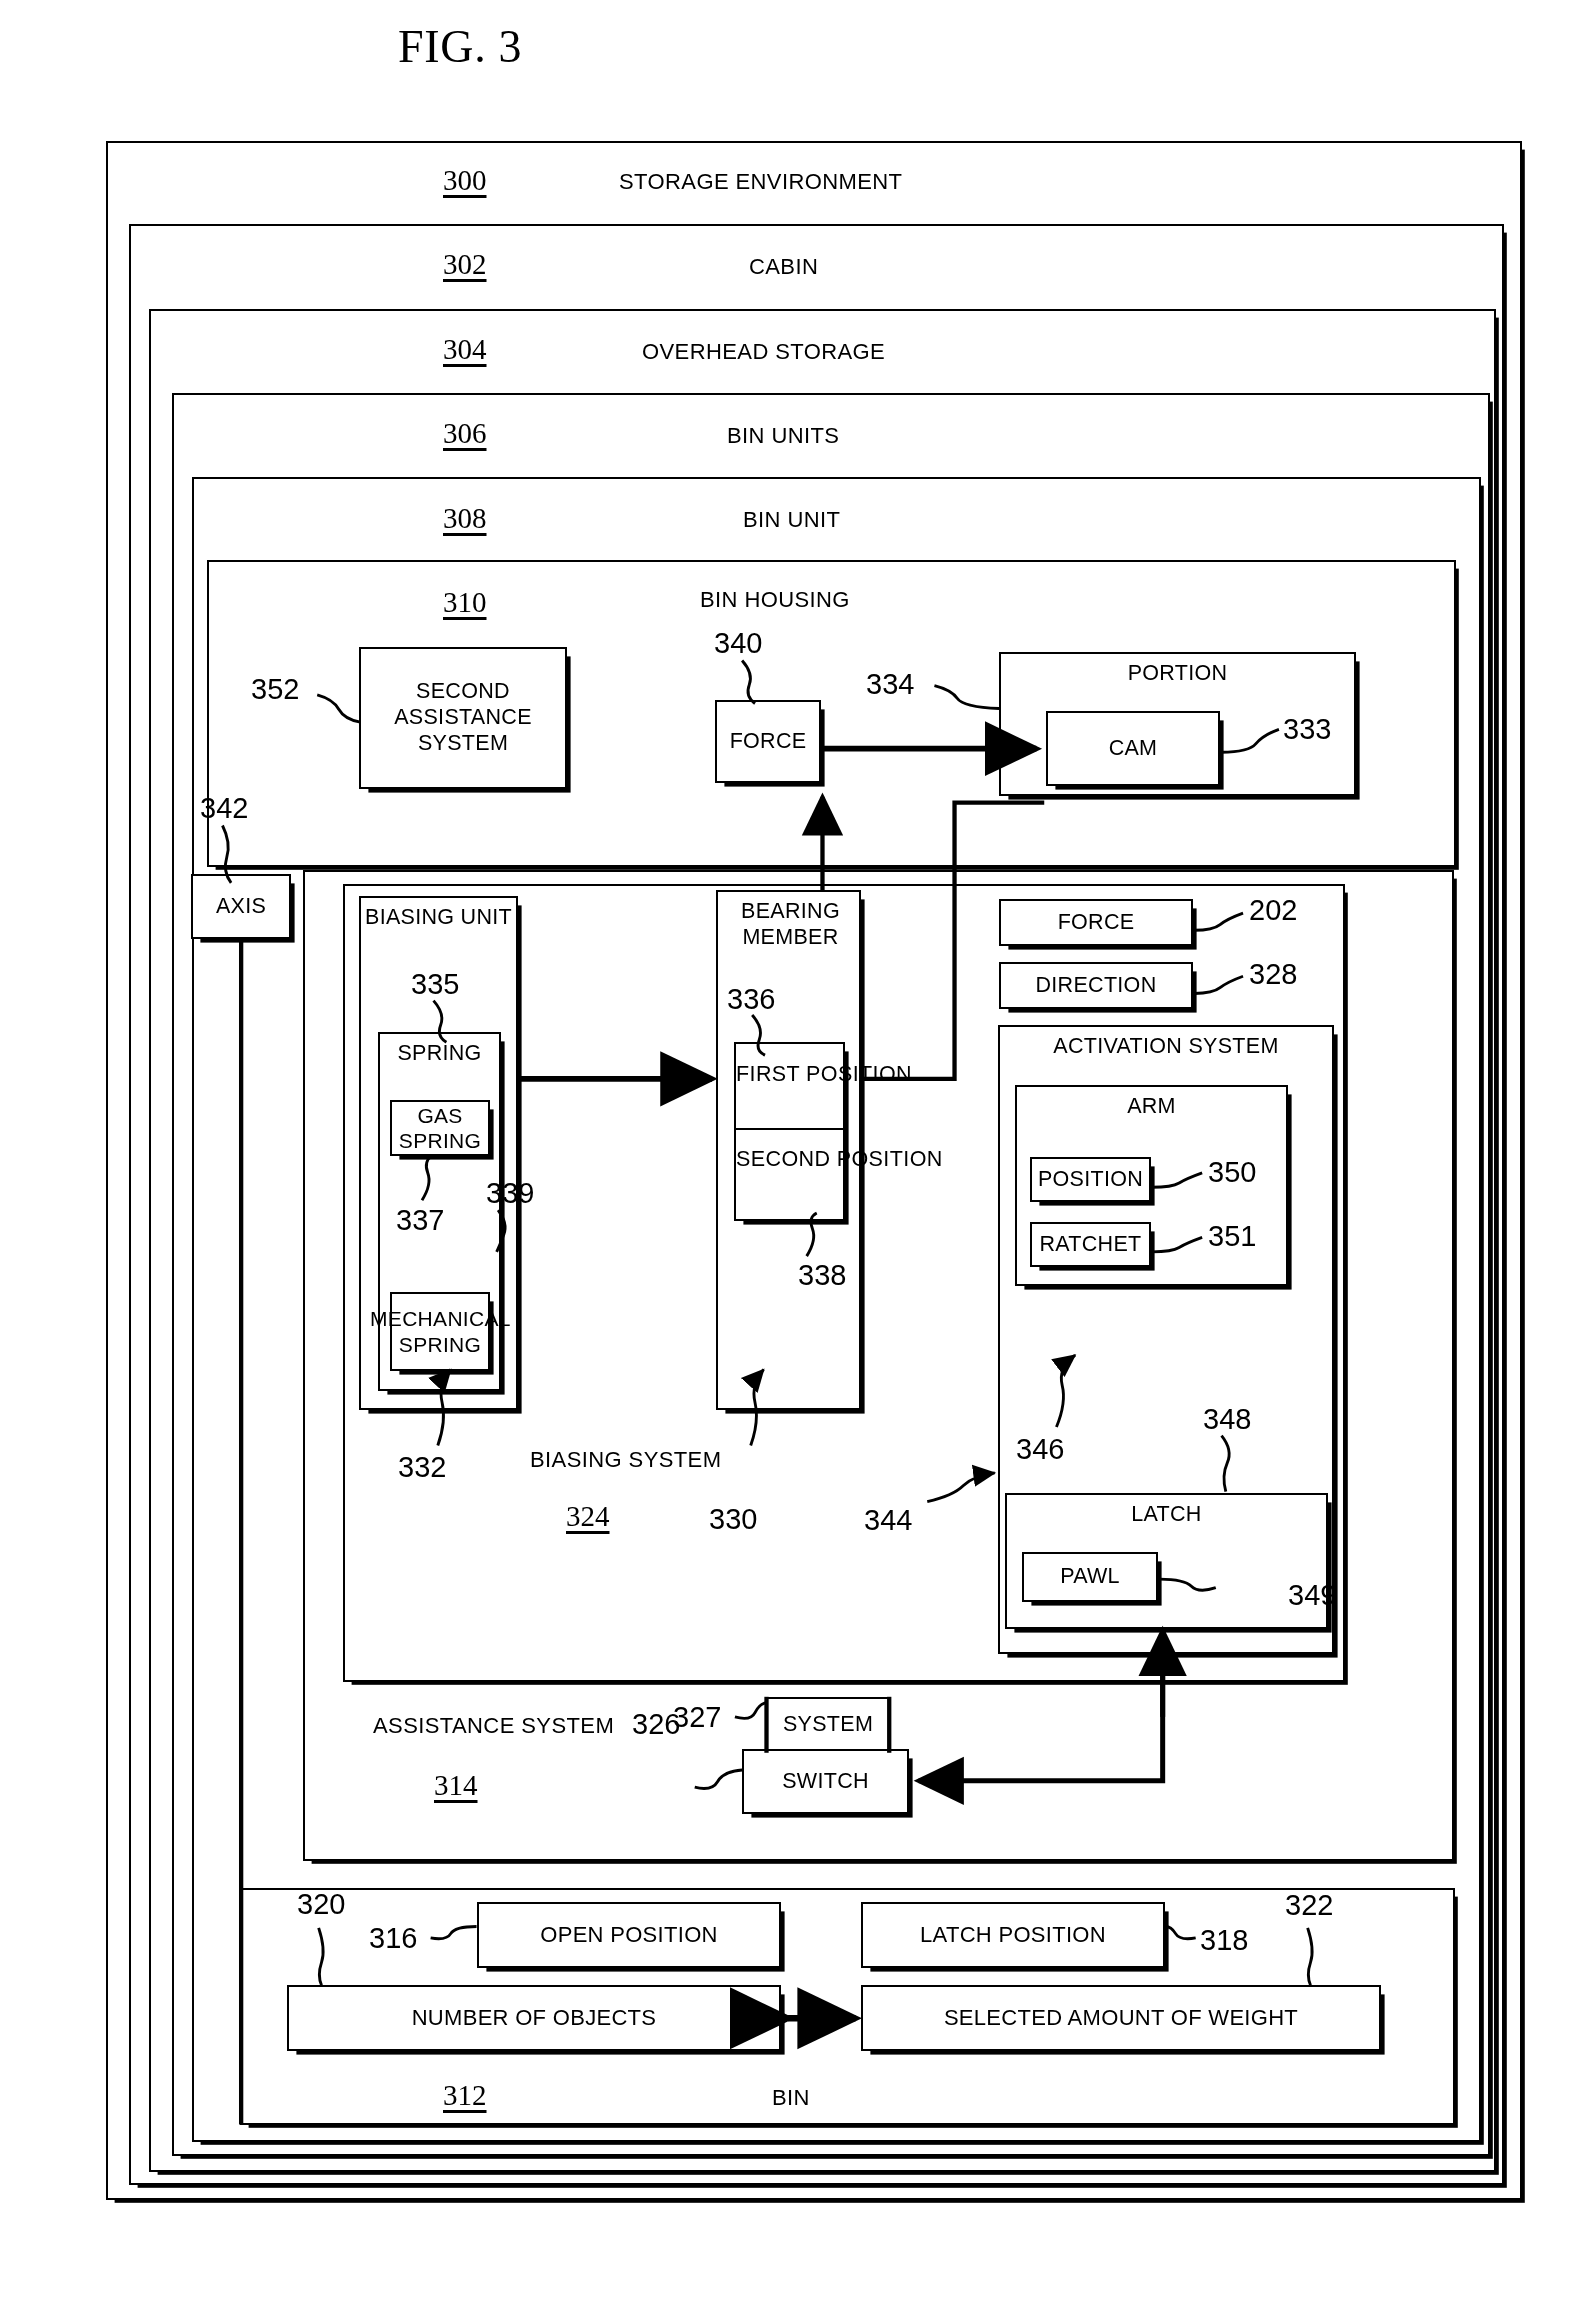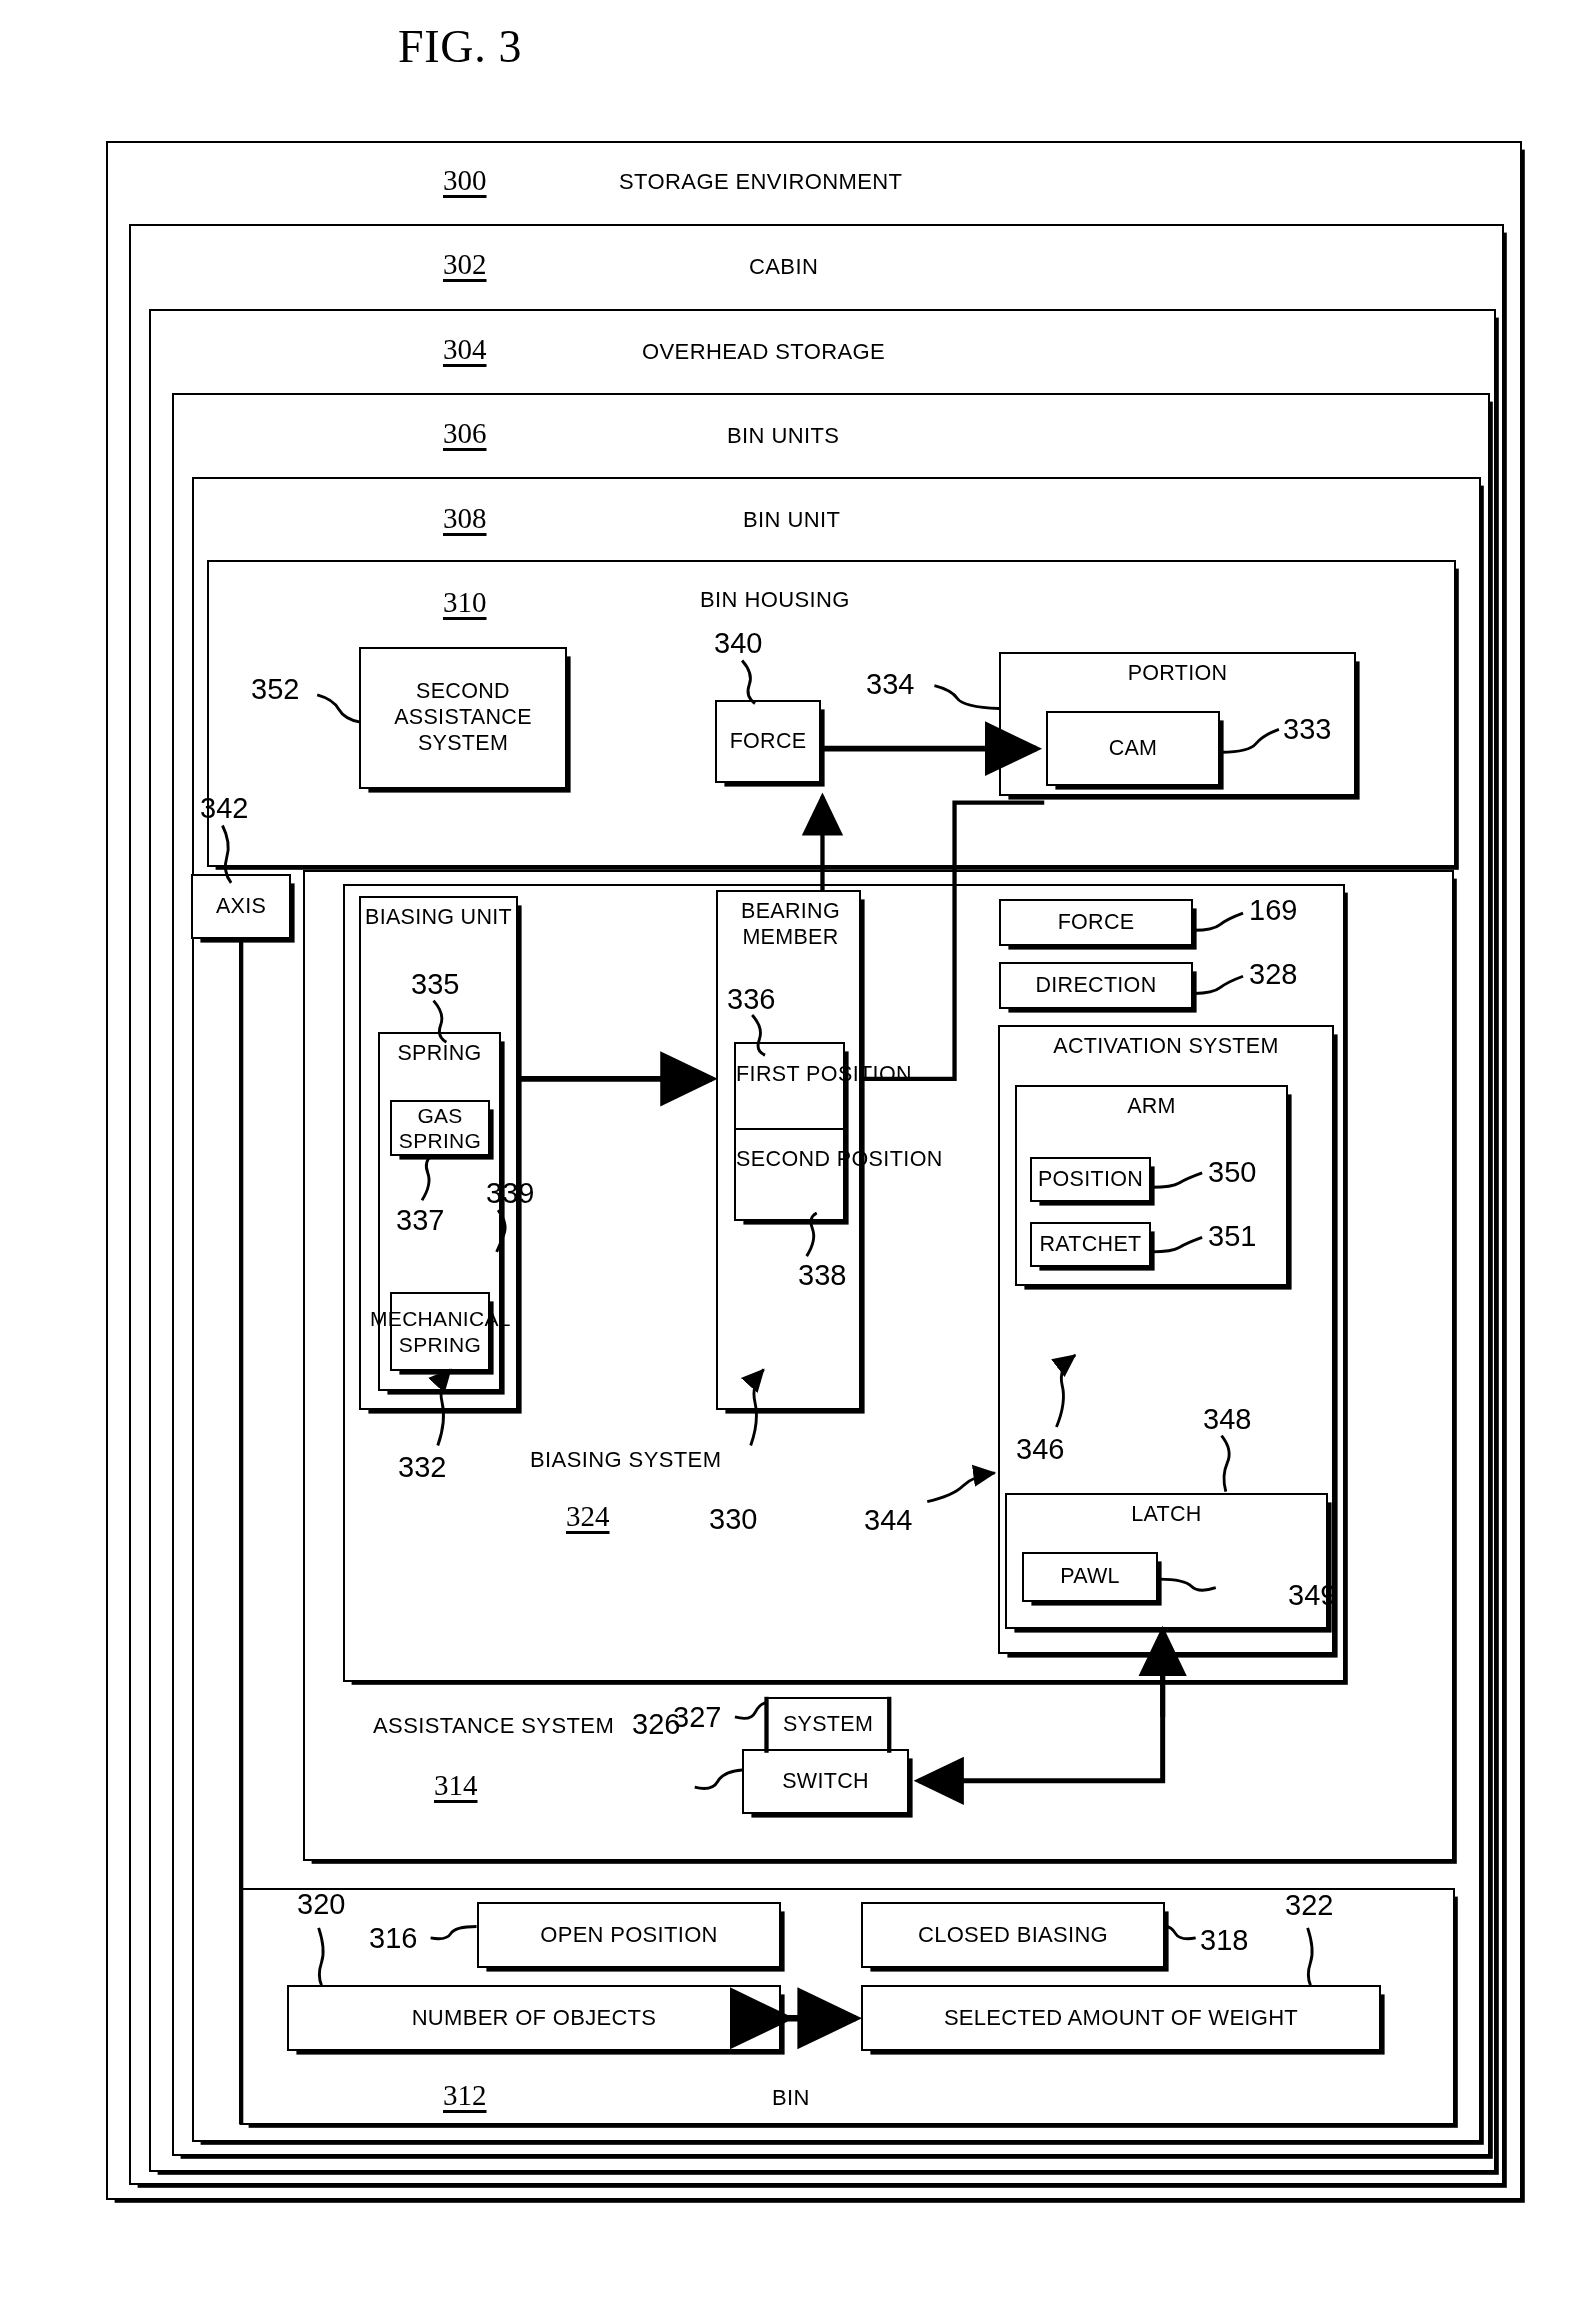--- a/index.html
+++ b/index.html
@@ -144,21 +144,21 @@
   <div class="lbl" style="left:736px;top:1062px;width:106px;text-align:center;">FIRST POSITION</div>
   <div class="ln" style="left:734px;top:1128px;width:111px;height:2.2px;"></div>
   <div class="lbl" style="left:736px;top:1147px;width:106px;text-align:center;">SECOND POSITION</div>
 
   <div class="num sans" style="left:798px;top:1259px;font-size:29px;">338</div>
   <div class="num sans" style="left:709px;top:1503px;font-size:29px;">330</div>
 
   <div class="bx" style="left:999px;top:899px;width:194px;height:47px;">
     <div class="ctr">FORCE</div>
   </div>
-  <div class="num sans" style="left:1249px;top:894px;font-size:29px;">169</div>
+  <div class="num sans" style="left:1249px;top:894px;font-size:29px;">202</div>
 
   <div class="bx" style="left:999px;top:962px;width:194px;height:47px;">
     <div class="ctr">DIRECTION</div>
   </div>
   <div class="num sans" style="left:1249px;top:958px;font-size:29px;">328</div>
 
   <div class="bx" style="left:998px;top:1025px;width:336px;height:629px;">
     <div class="ctr top">ACTIVATION SYSTEM</div>
   </div>
 
@@ -204,21 +204,21 @@
   <div class="num sans" style="left:632px;top:1708px;font-size:29px;">326</div>
 
   <div class="num sans" style="left:297px;top:1888px;font-size:29px;">320</div>
   <div class="num sans" style="left:369px;top:1922px;font-size:29px;">316</div>
 
   <div class="bx" style="left:477px;top:1902px;width:304px;height:66px;">
     <div class="ctr" style="font-size:22px;">OPEN POSITION</div>
   </div>
 
   <div class="bx" style="left:861px;top:1902px;width:304px;height:66px;">
-    <div class="ctr" style="font-size:22px;">CLOSED BIASING</div>
+    <div class="ctr" style="font-size:22px;">LATCH POSITION</div>
   </div>
   <div class="num sans" style="left:1200px;top:1924px;font-size:29px;">318</div>
   <div class="num sans" style="left:1285px;top:1889px;font-size:29px;">322</div>
 
   <div class="bx" style="left:287px;top:1985px;width:494px;height:66px;">
     <div class="ctr" style="font-size:22px;">NUMBER OF OBJECTS</div>
   </div>
 
   <div class="bx" style="left:861px;top:1985px;width:520px;height:66px;">
     <div class="ctr" style="font-size:22px;border-radius:24px;">SELECTED AMOUNT OF WEIGHT</div>

